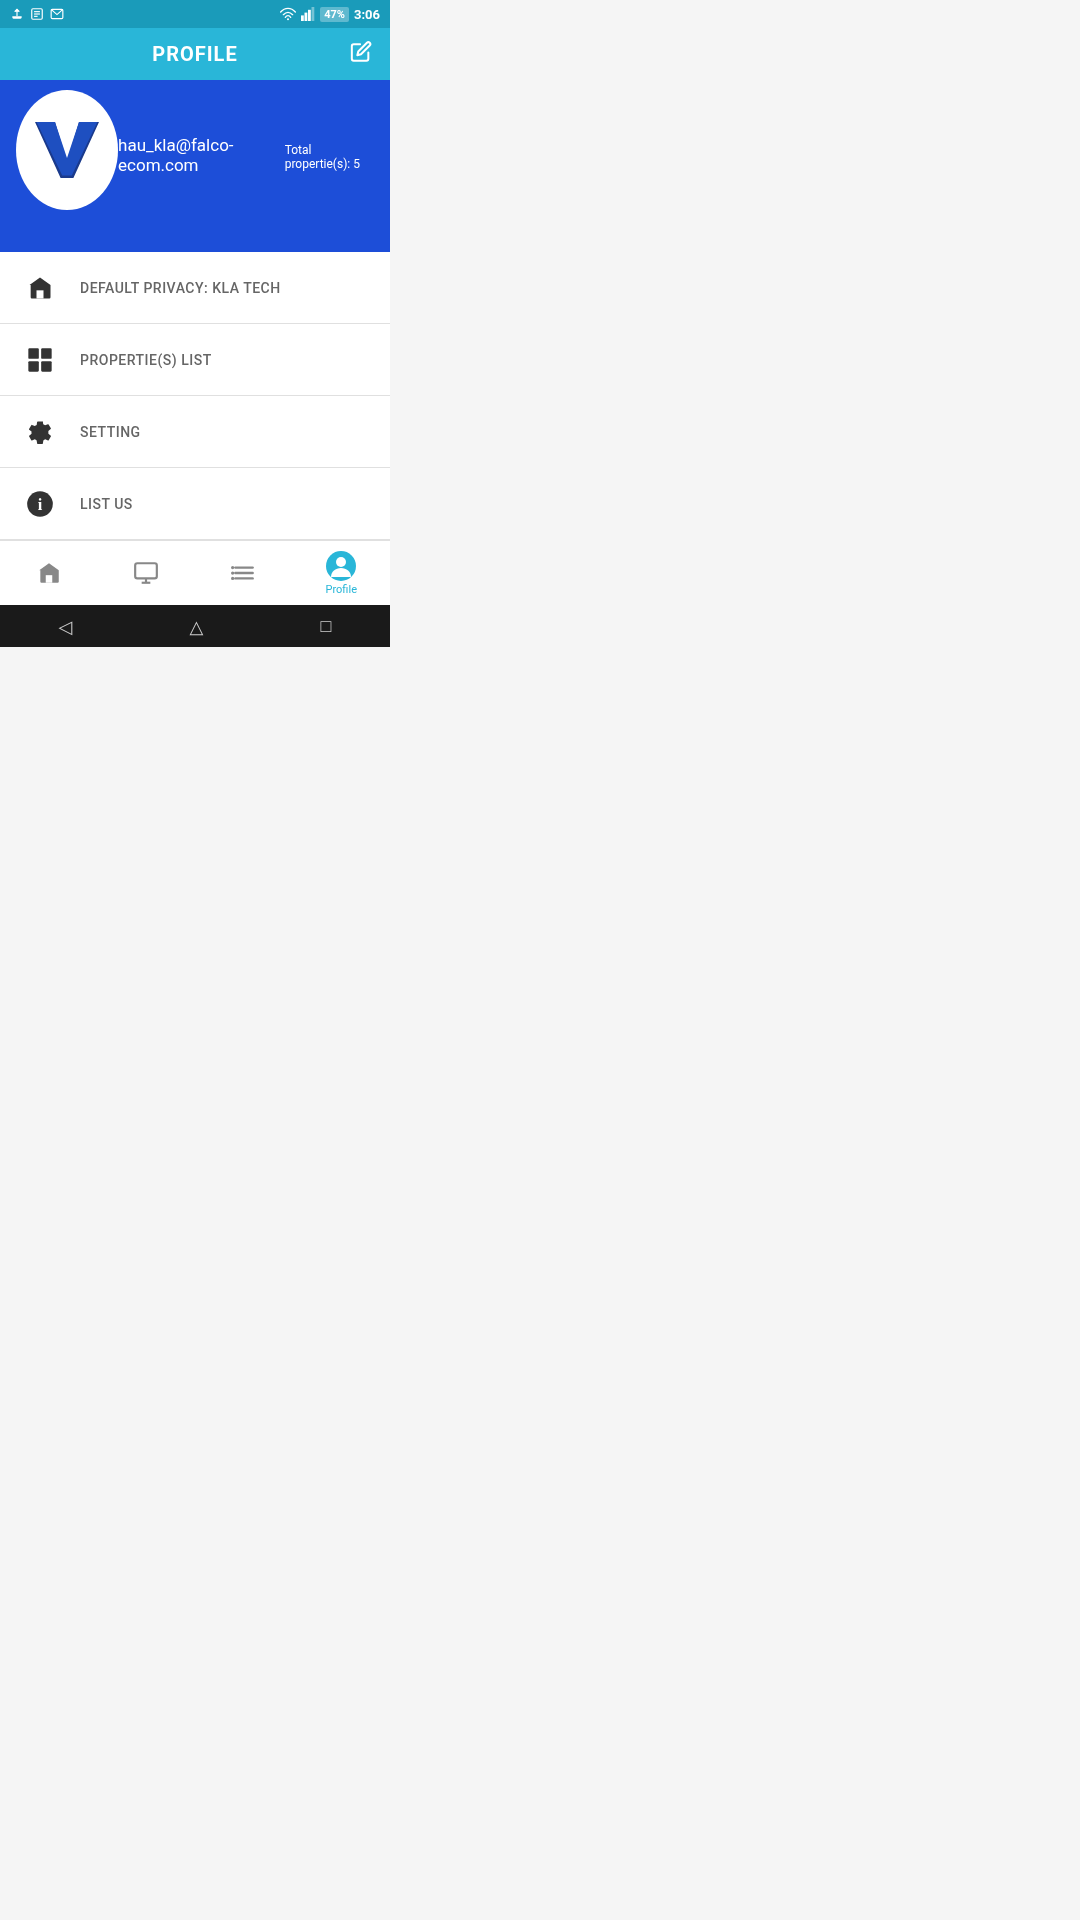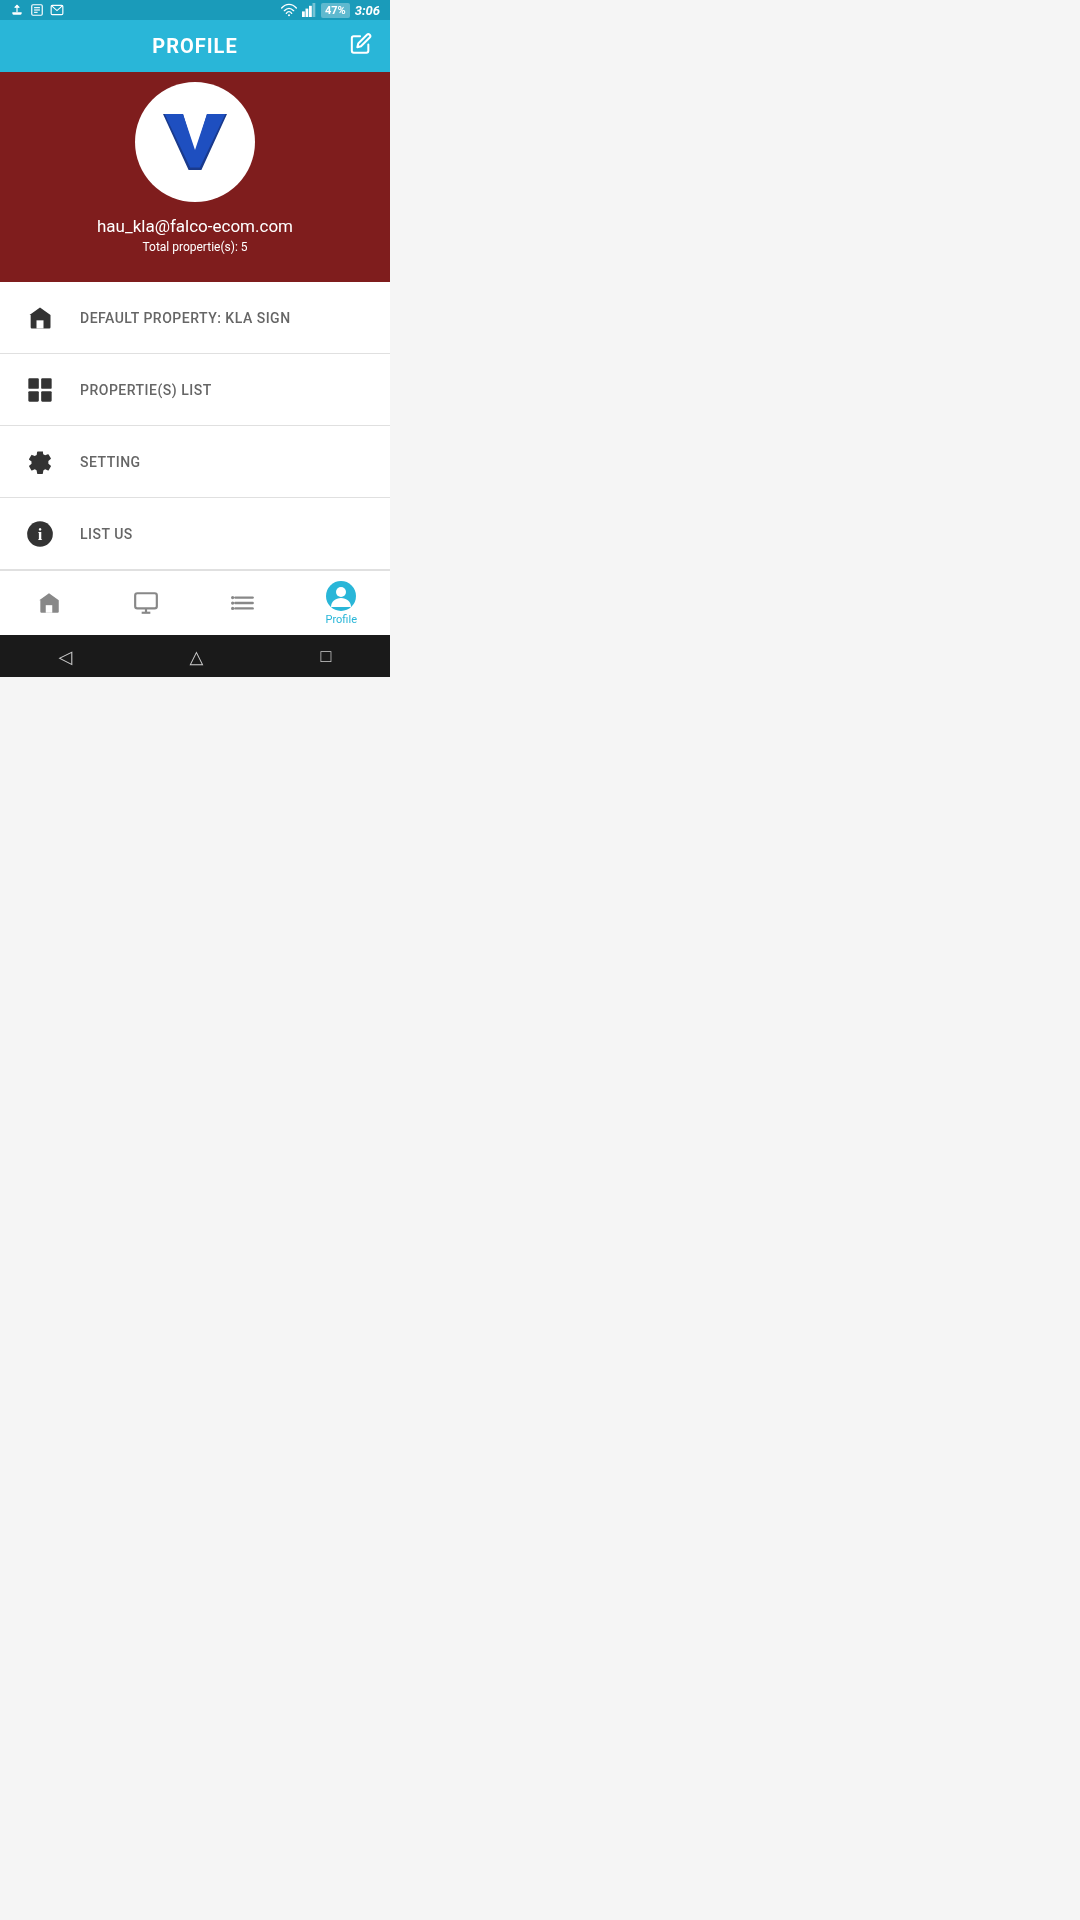--- a/index.html
+++ b/index.html
@@ -10,21 +10,21 @@
       height: 700px;
       font-family: 'Roboto', Arial, sans-serif;
       background: #f5f5f5;
       overflow: hidden;
       position: relative;
     }
 
     
     .status-bar {
       background: #1a9bba;
-      height: 20px;
+      height: 28px;
       display: flex;
       align-items: center;
       justify-content: space-between;
       padding: 0 10px;
       color: white;
       font-size: 12px;
     }
     .status-left {
       display: flex;
       align-items: center;
@@ -58,23 +58,22 @@
       right: 18px;
       top: 50%;
       transform: translateY(-50%);
       color: white;
       font-size: 20px;
       cursor: pointer;
     }
 
     
     .profile-section {
-      background: #7f1d1d;
-      display: flex;
-      flex-direction: column;
+      background: #1d4ed8;
+      display: flex;
       align-items: center;
       padding: 10px 16px 28px;
     }
     .avatar-circle {
       width: 120px;
       height: 120px;
       border-radius: 50%;
       background: white;
       display: flex;
       align-items: center;
@@ -194,21 +193,21 @@
     </svg>
 
     <svg width="14" height="14" viewBox="0 0 20 20" fill="white">
       <rect x="0" y="12" width="4" height="8" fill="white"></rect>
       <rect x="5" y="8" width="4" height="12" fill="white"></rect>
       <rect x="10" y="4" width="4" height="16" fill="white"></rect>
       <rect x="15" y="0" width="4" height="20" fill="rgba(255,255,255,0.4)"></rect>
     </svg>
 
     <span style="font-size:11px;background:rgba(255,255,255,0.3);padding:1px 4px;border-radius:2px;">47%</span>
-    <span style="font-size:13px;font-weight:bold;font-style:italic;">3:06</span>
+    <span style="font-size:13px;font-weight:bold;">3:06</span>
   </div>
 </div>
 
 <div class="header">
   <span class="header-title">PROFILE</span>
   <div class="edit-icon">
     <svg width="22" height="22" viewBox="0 0 24 24" fill="none" stroke="white" stroke-width="2.2" stroke-linecap="round" stroke-linejoin="round">
       <path d="M11 4H4a2 2 0 00-2 2v14a2 2 0 002 2h14a2 2 0 002-2v-7"></path>
       <path d="M18.5 2.5a2.121 2.121 0 013 3L12 15l-4 1 1-4 9.5-9.5z"></path>
     </svg>
@@ -230,21 +229,21 @@
 
 <div class="menu-list">
 
   <div class="menu-item">
     <div class="menu-icon">
       <svg width="28" height="28" viewBox="0 0 24 24" fill="#333">
         <path d="M3 9.5L12 3l9 6.5V20a1 1 0 01-1 1H5a1 1 0 01-1-1V9.5z"></path>
         <rect x="9" y="14" width="6" height="7" fill="white"></rect>
       </svg>
     </div>
-    <span class="menu-label">DEFAULT PROPERTY: KLA SIGN</span>
+    <span class="menu-label">DEFAULT PRIVACY: KLA TECH</span>
   </div>
 
   <div class="menu-item">
     <div class="menu-icon">
       <svg width="28" height="28" viewBox="0 0 24 24" fill="#333">
         <rect x="2" y="2" width="9" height="9" rx="1"></rect>
         <rect x="13" y="2" width="9" height="9" rx="1"></rect>
         <rect x="2" y="13" width="9" height="9" rx="1"></rect>
         <rect x="13" y="13" width="9" height="9" rx="1"></rect>
       </svg>

